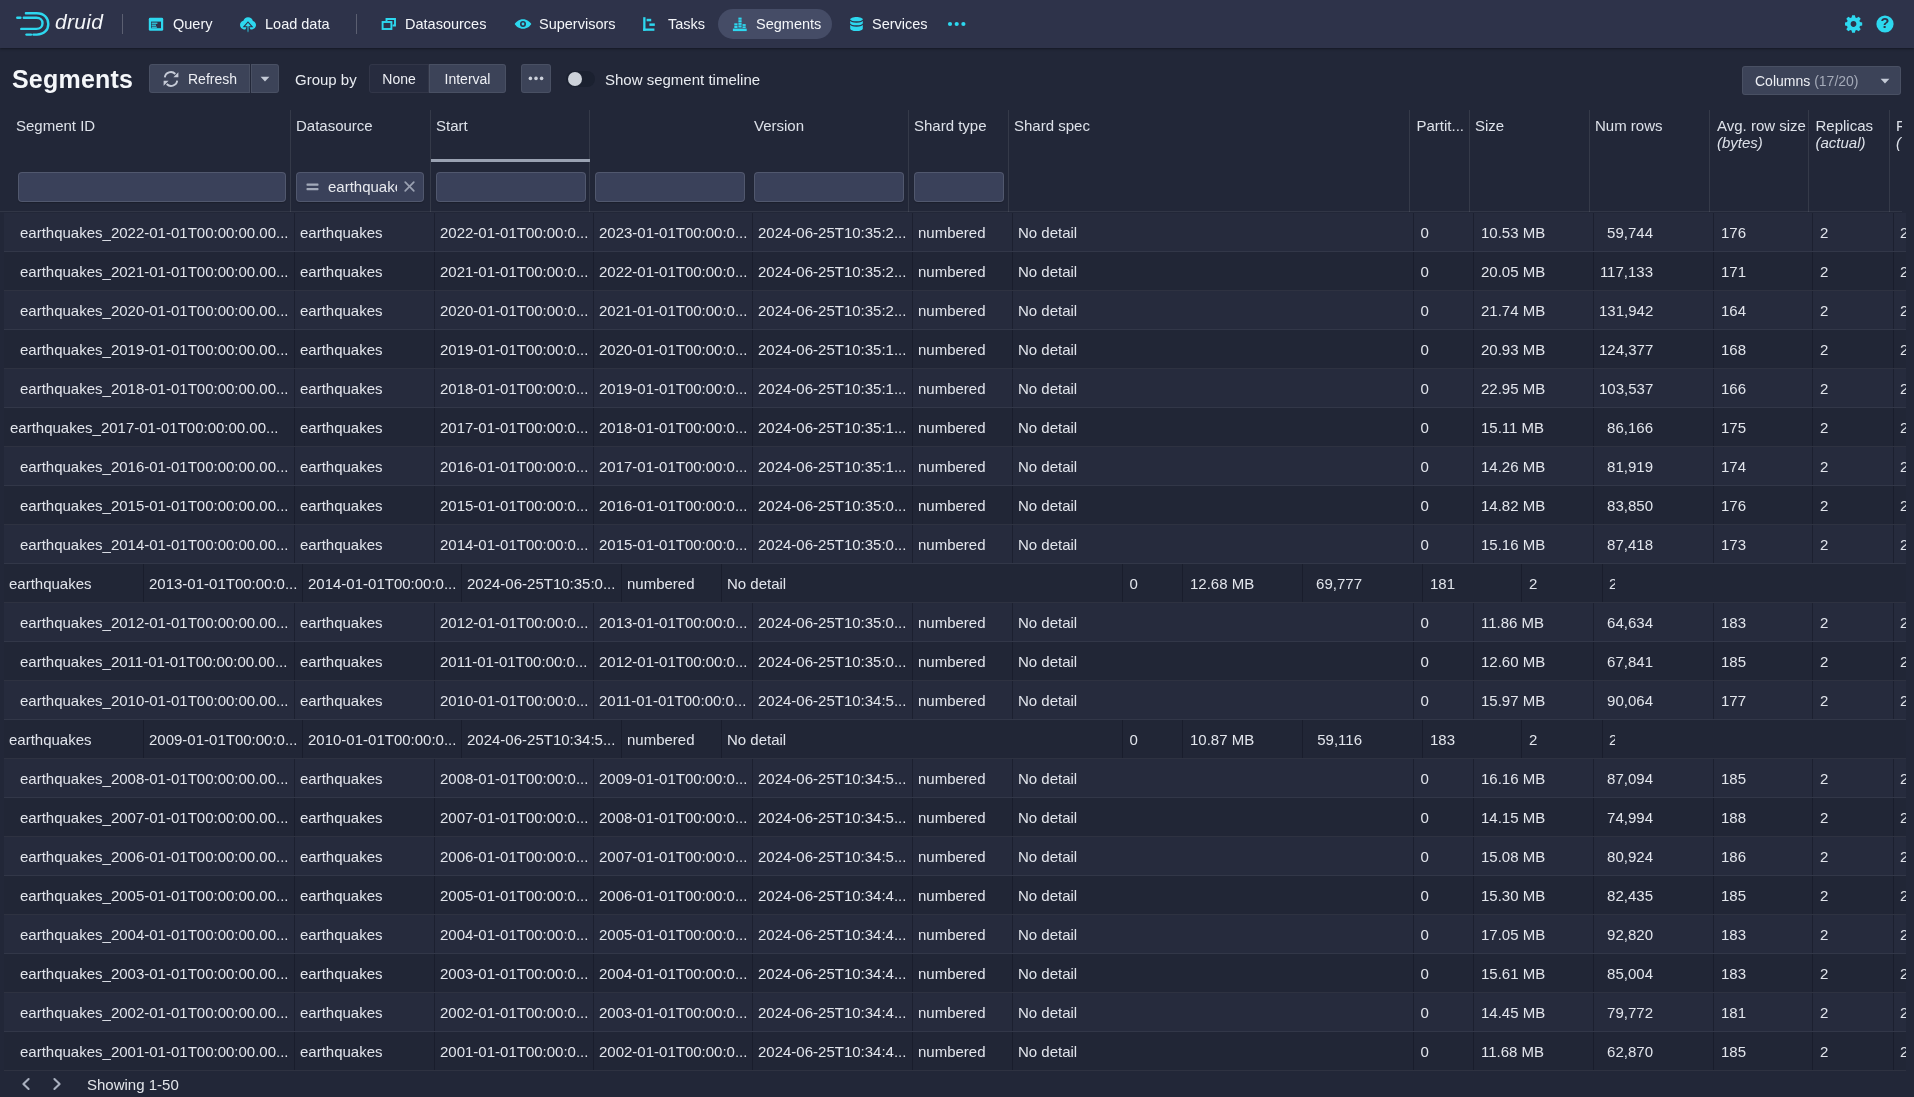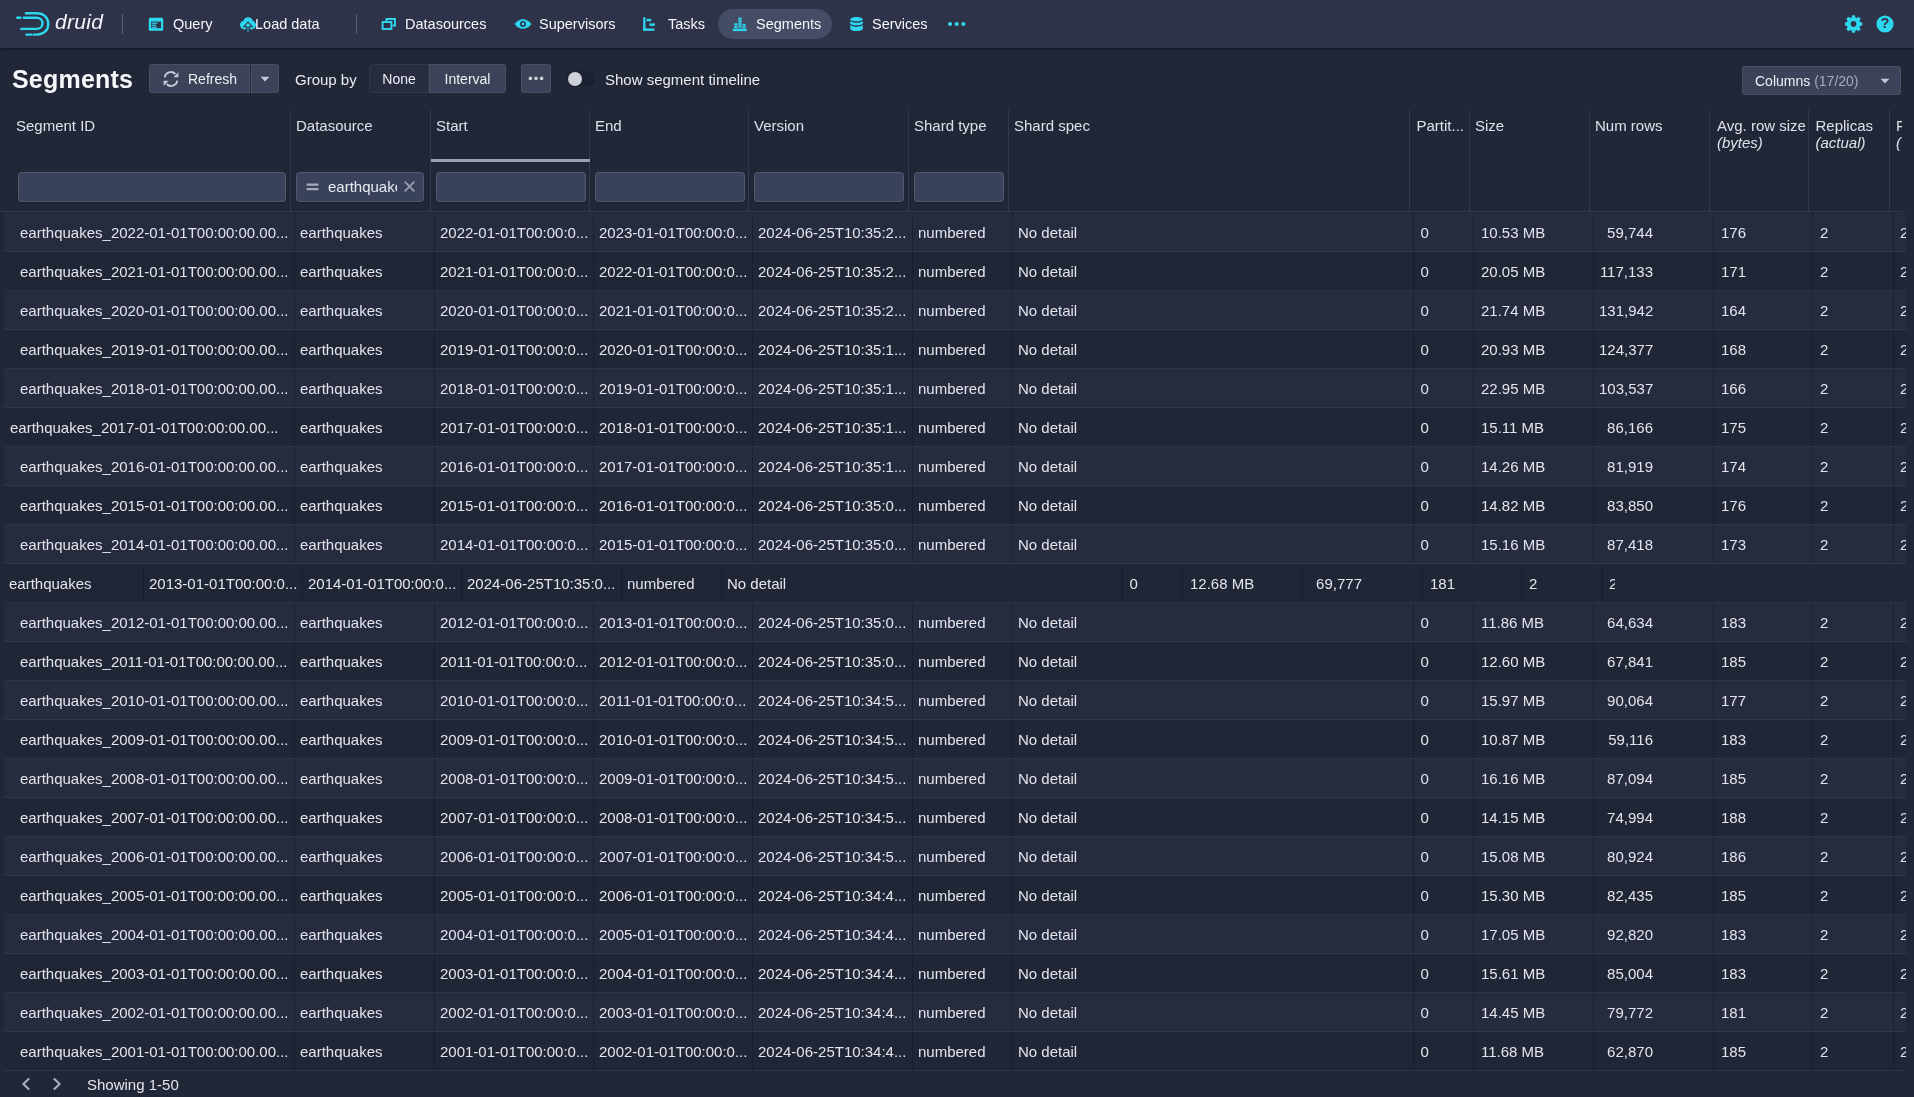--- a/index.html
+++ b/index.html
@@ -73,21 +73,21 @@
 <rect x="3.6" y="10.6" width="5.2" height="1.2" fill="#2dd8ef"></rect>
       </svg>
     </div>
   <div class="nitem" style="left:173px">Query</div>
   <div class="nitem" style="left:240px">
       <svg width="16" height="17" viewBox="0 0 16 17" style="">
 <path d="M8,1.2 C5.7,1.2 3.9,2.7 3.4,4.8 C1.5,5.3 0,7 0,9.1 C0,11.3 1.7,13.2 3.9,13.4 L5.3,13.4 L7,11 L5,11 L8,7.6 L11,11 L9,11 L10.6,13.4 L12.1,13.4 C14.3,13.2 16,11.3 16,9.1 C16,7.2 14.7,5.5 12.9,5 C12.5,2.8 10.5,1.2 8,1.2 Z" fill="#2dd8ef"></path>
 <path d="M8,6 L12.2,10.8 L9,10.8 L9,16.3 L7,16.3 L7,10.8 L3.8,10.8 Z" fill="#2dd8ef" stroke="#2e334a" stroke-width="1.1"></path>
       </svg>
     </div>
-  <div class="nitem" style="left:255px">Load data</div>
+  <div class="nitem" style="left:265px">Load data</div>
   <div class="nitem" style="left:381px">
       <svg width="16" height="16" viewBox="0 0 16 16" style="">
 <g fill="none" stroke="#2dd8ef" stroke-width="1.9">
 <path d="M5.5,5.2 V3 H14 V9.5 H11.6"></path>
 <rect x="1.6" y="6" width="8.8" height="7"></rect>
 </g>
       </svg>
     </div>
   <div class="nitem" style="left:405px">Datasources</div>
   <div class="nitem" style="left:514px">
@@ -199,23 +199,20 @@
 <div id="thead">
 <div class="th" style="left:0px;width:291px">
       <div style="padding-left:16px">Segment ID</div>
     </div>
 <div class="th" style="left:291px;width:140px">
       <div style="padding-left:5px">Datasource</div>
     </div>
 <div class="th" style="left:431px;width:159px">
       <div style="padding-left:5px">Start</div>
     </div>
-<div class="th" style="left:590px;width:159px">
-      <div style="padding-left:5px">End</div>
-    </div>
 <div class="th" style="left:749px;width:160px">
       <div style="padding-left:5px">Version</div>
     </div>
 <div class="th" style="left:909px;width:100px">
       <div style="padding-left:5px">Shard type</div>
     </div>
 <div class="th" style="left:1009px;width:401px">
       <div style="padding-left:5px">Shard spec</div>
     </div>
 <div class="th" style="left:1410px;width:60px">
@@ -478,21 +475,20 @@
       <div class="td" style="width:60px;padding-left:6.5px">0</div>
       <div class="td" style="width:120px;padding-left:7px">15.97 MB</div>
       <div class="td" style="width:120px;padding-left:5px">
         <span class="nr">90,064</span>
       </div>
       <div class="td" style="width:99px;padding-left:7px">177</div>
       <div class="td" style="width:81px;padding-left:7px">2</div>
       <div class="td" style="width:12px;padding-left:6px;border-right:none">2</div>
     </div>
 <div class="tr even">
-      <div class="td" style="width:291px;padding-left:16px">earthquakes_2009-01-01T00:00:00.00...</div>
       <div class="td" style="width:140px;padding-left:5px">earthquakes</div>
       <div class="td" style="width:159px;padding-left:5px">2009-01-01T00:00:0...</div>
       <div class="td" style="width:159px;padding-left:5px">2010-01-01T00:00:0...</div>
       <div class="td" style="width:160px;padding-left:5px">2024-06-25T10:34:5...</div>
       <div class="td" style="width:100px;padding-left:5px">numbered</div>
       <div class="td" style="width:401px;padding-left:5px">No detail</div>
       <div class="td" style="width:60px;padding-left:6.5px">0</div>
       <div class="td" style="width:120px;padding-left:7px">10.87 MB</div>
       <div class="td" style="width:120px;padding-left:5px">
         <span class="nr">59,116</span>

